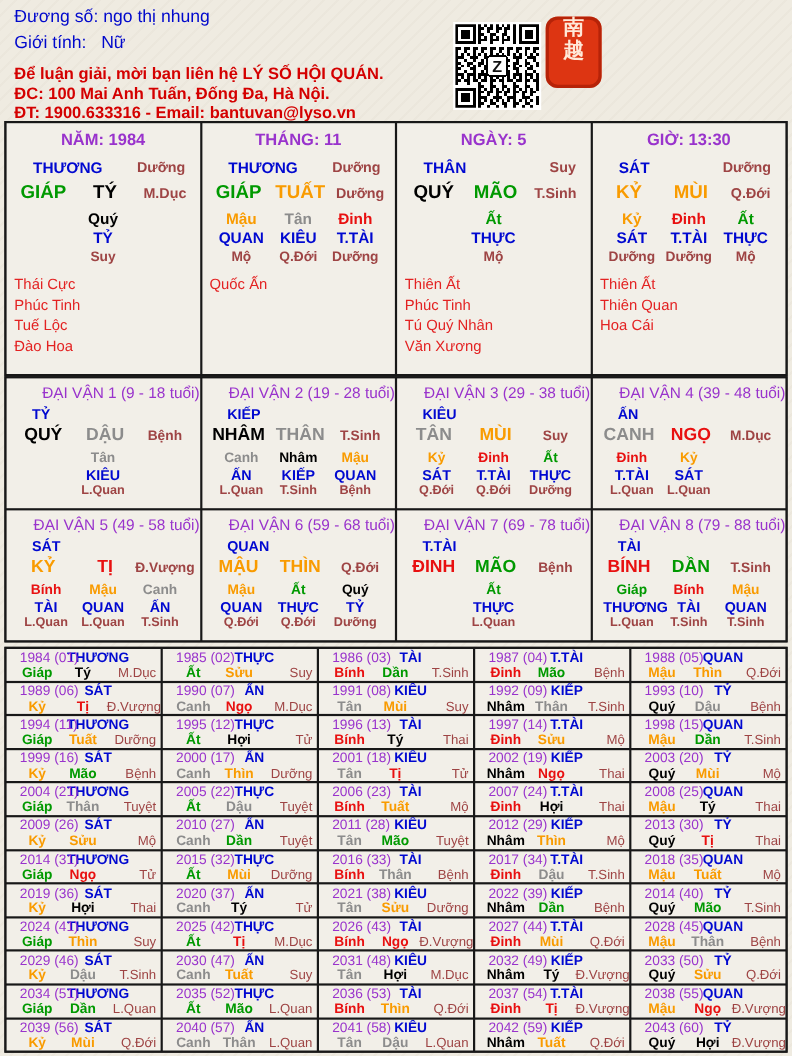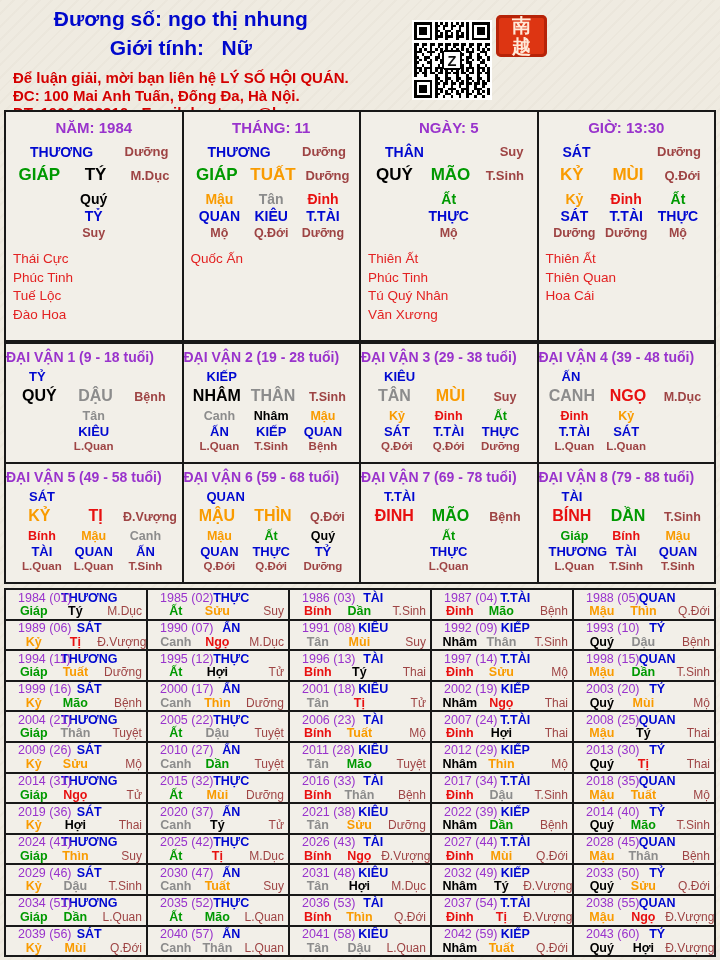--- a/index.html
+++ b/index.html
@@ -1,26 +1,26 @@
 <!DOCTYPE html>
 <html><head>
 <meta charset="utf-8">
 <style>
   html,body{margin:0;padding:0;background:#EFEBE1;}
   .page{position:relative;width:720px;height:960px;background:#EFEBE1;overflow:hidden;
         font-family:"Liberation Sans",sans-serif;
         background-image:repeating-linear-gradient(135deg,rgba(120,100,70,.03) 0 2px,transparent 2px 9px);}
   
   .header-left{position:absolute;left:13px;top:8px;}
-  .h-blue{font-weight:bold;font-size:21px;line-height:1;color:#0008CC;margin-bottom:8px;white-space:pre;text-align:center;}
+  .h-blue{font-weight:normal;font-size:16px;line-height:1;color:#0008CC;margin-bottom:8px;white-space:pre;}
   .h-blue.second{margin-bottom:11px;}
   .h-red{font-weight:bold;font-size:15px;line-height:17.5px;color:#D40000;white-space:pre;}
   .qr{position:absolute;left:412px;top:20px;width:80px;height:80px;background:#fff;padding:2px;box-sizing:border-box;}
   .qr svg{width:100%;height:100%;display:block;}
-  .seal{position:absolute;left:496px;top:15px;width:51px;height:42px;background:#DD3512;border-radius:5px;
+  .seal{position:absolute;left:496px;top:15px;width:51px;height:65px;background:#DD3512;border-radius:11px;
         box-shadow:inset 0 0 0 3px rgba(150,20,0,.55);display:flex;align-items:flex-start;justify-content:center;z-index:1;}
   .seal-inner{font-family:"DejaVu Serif",serif;font-size:19px;line-height:21px;width:24px;text-align:center;
         color:#FFE9D8;font-weight:bold;word-break:break-all;}
   .calligraphy{position:absolute;left:506px;top:8px;width:212px;z-index:2;font-family:"DejaVu Serif",serif;
         font-size:44px;line-height:58px;font-weight:bold;color:#181312;letter-spacing:9px;white-space:nowrap;}
   
   .tbl{position:absolute;left:4px;width:712px;background:#181818;border:2px solid #181818;display:grid;gap:2px;box-sizing:border-box;}
   .cell{background:#F2EFE8;position:relative;overflow:hidden;}
   
   [data-el="wood"]{color:#009900;}
@@ -45,21 +45,21 @@
   .hgrid{display:flex;justify-content:flex-start;padding:0 10px;margin-top:6px;}
   .hgrid[data-offset="1"]::before{content:"";width:33.3%;}
   .hcol{width:33.3%;text-align:center;}
   .hstem{font-weight:bold;font-size:14px;line-height:17px;}
   .hgod{font-weight:bold;font-size:14px;line-height:17px;}
   .hstage{font-weight:bold;font-size:12.5px;line-height:16px;}
   .stars{margin-top:9px;padding-left:7px;}
   .star{font-size:13.5px;line-height:18.5px;}
   
   #vans{top:342px;grid-template-columns:repeat(4,1fr);grid-auto-rows:118px;}
-  .v-title{margin-top:5px;text-align:left;font-weight:bold;font-size:14px;}
+  .v-title{margin-top:5px;text-align:right;font-weight:normal;font-size:14px;}
   .v-god{padding-left:23px;margin-top:4px;font-weight:bold;font-size:13px;}
   .v-row{display:flex;align-items:baseline;margin-top:3px;}
   .v-row .stem{width:38%;text-align:center;font-weight:bold;font-size:16px;}
   .v-row .branch{width:26%;text-align:center;font-weight:bold;font-size:16px;}
   .v-row .stg{width:36%;text-align:center;font-weight:bold;font-size:12.5px;}
   .vcell .hgrid{margin-top:4px;}
   .vcell .hstem{font-size:12.5px;line-height:15px;}
   .vcell .hgod{font-size:13px;line-height:15px;}
   .vcell .hstage{font-size:11.5px;line-height:14px;}
   

